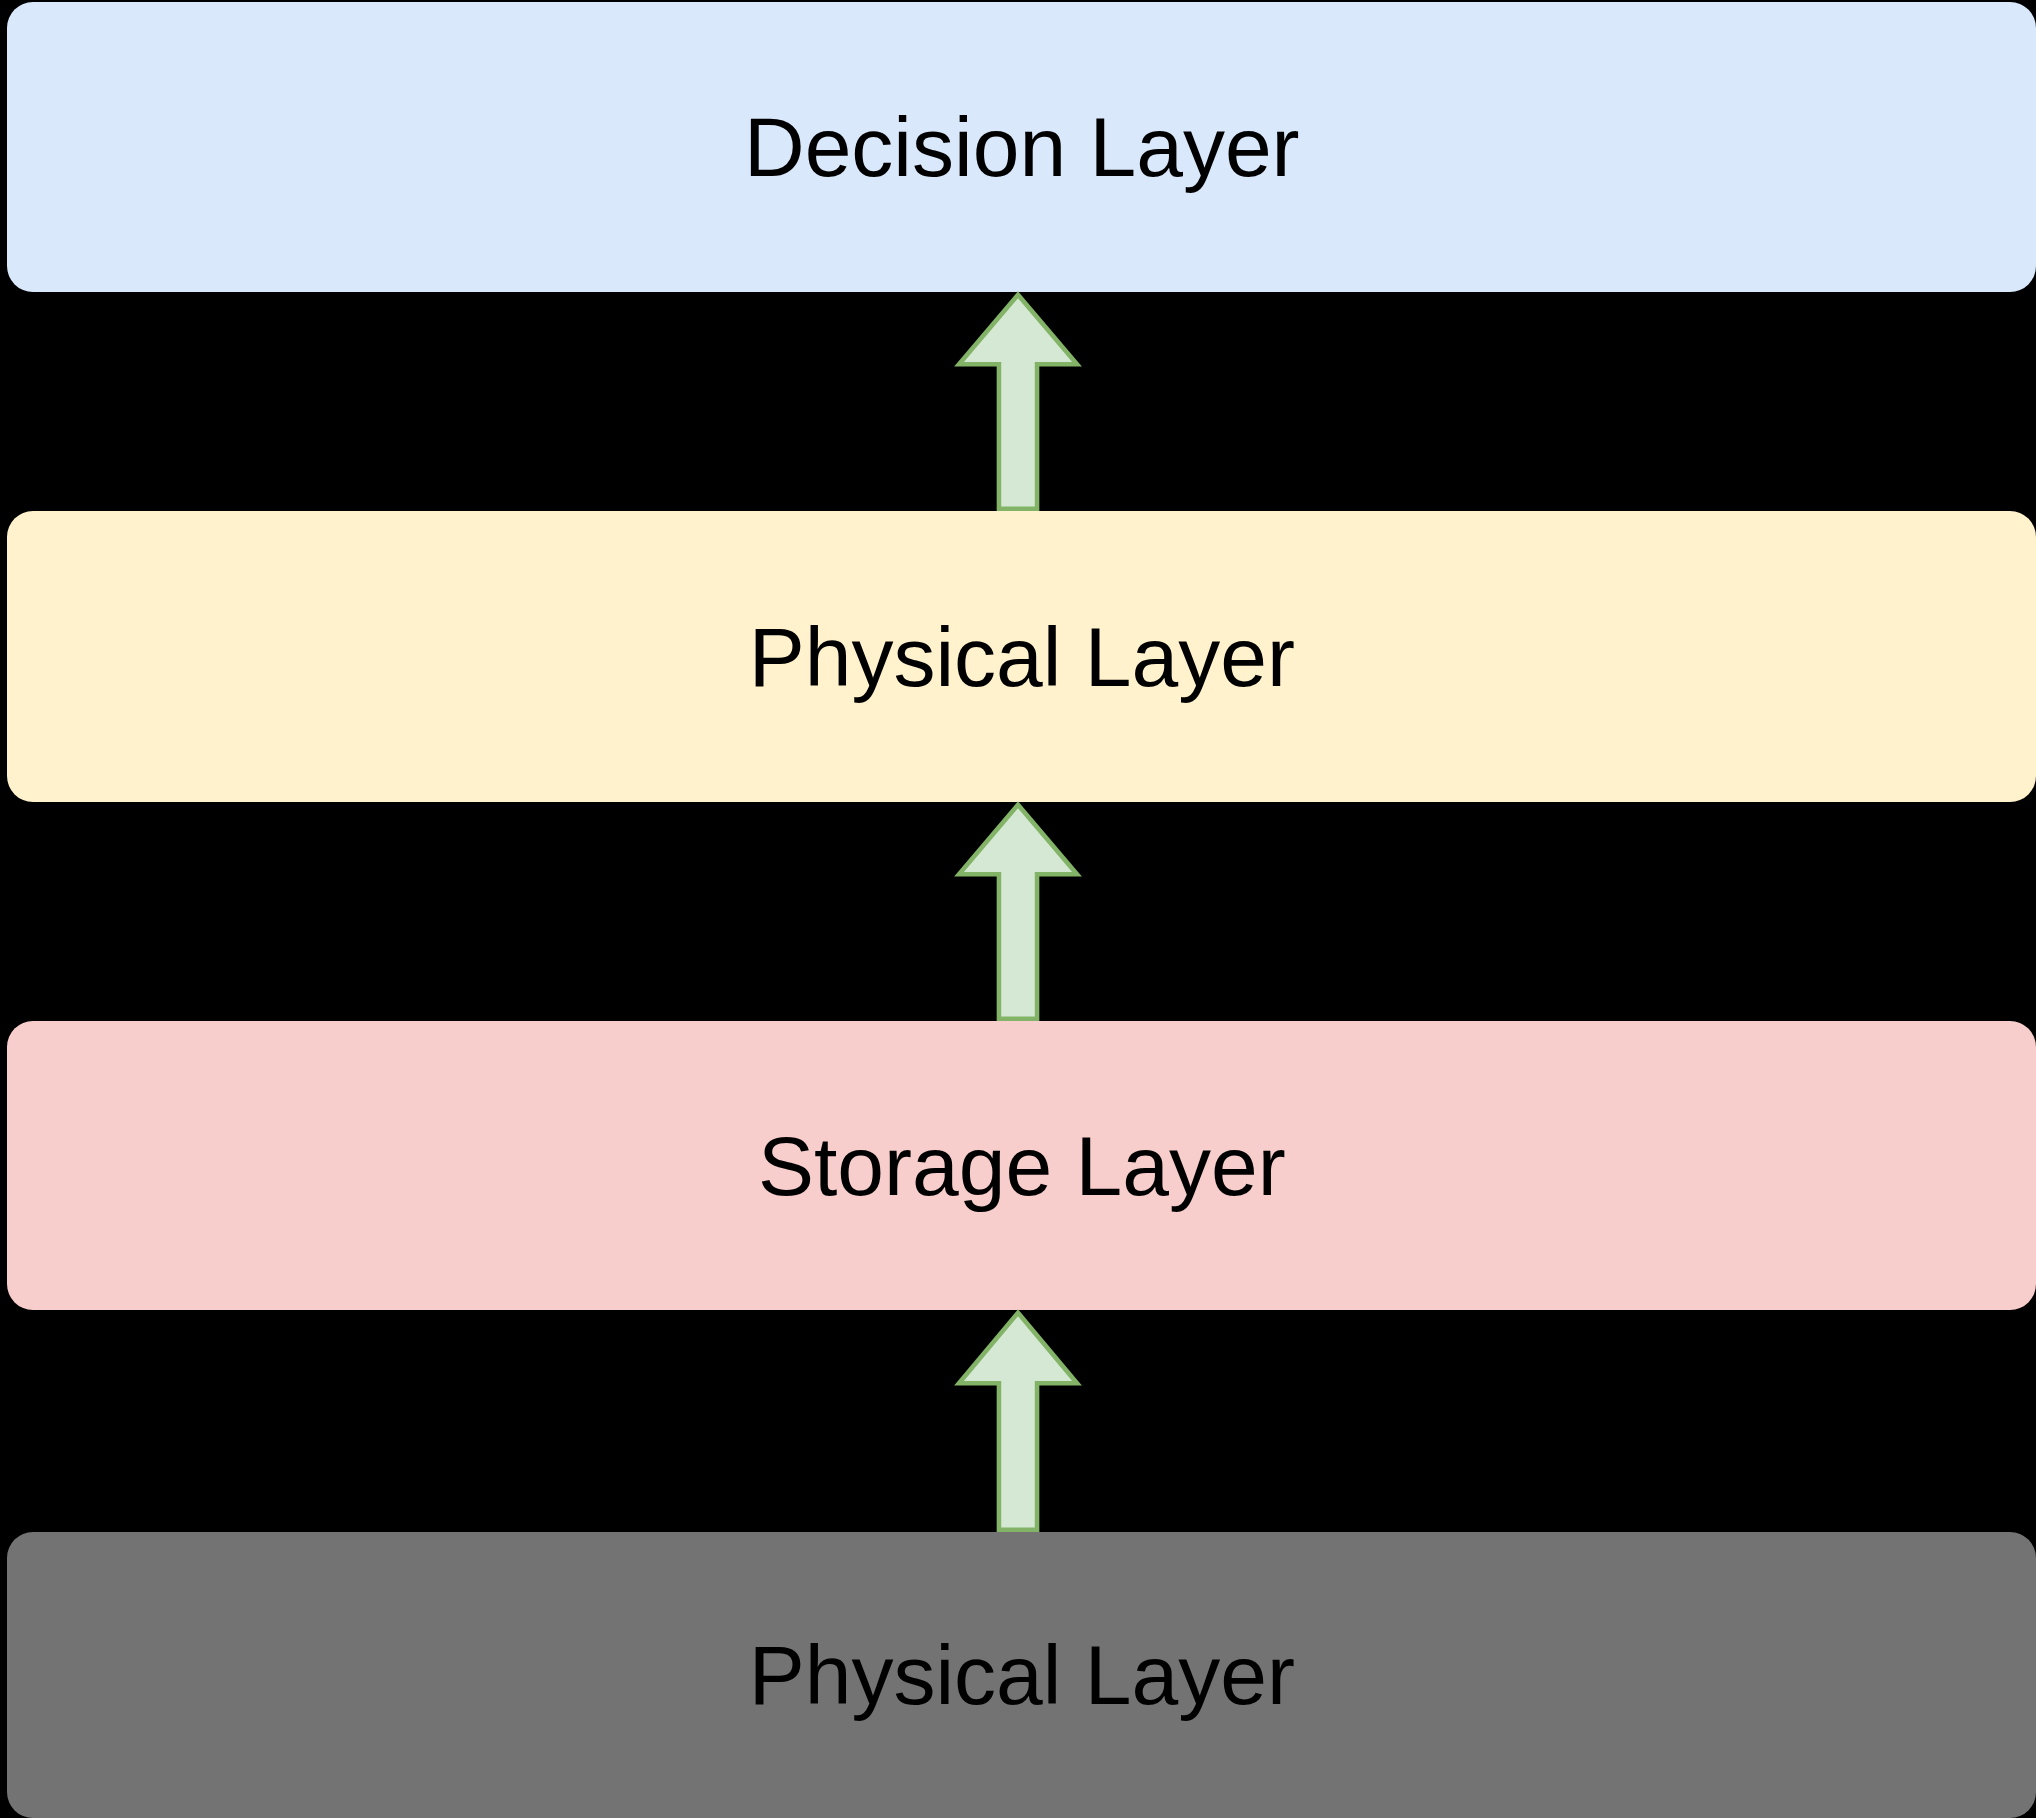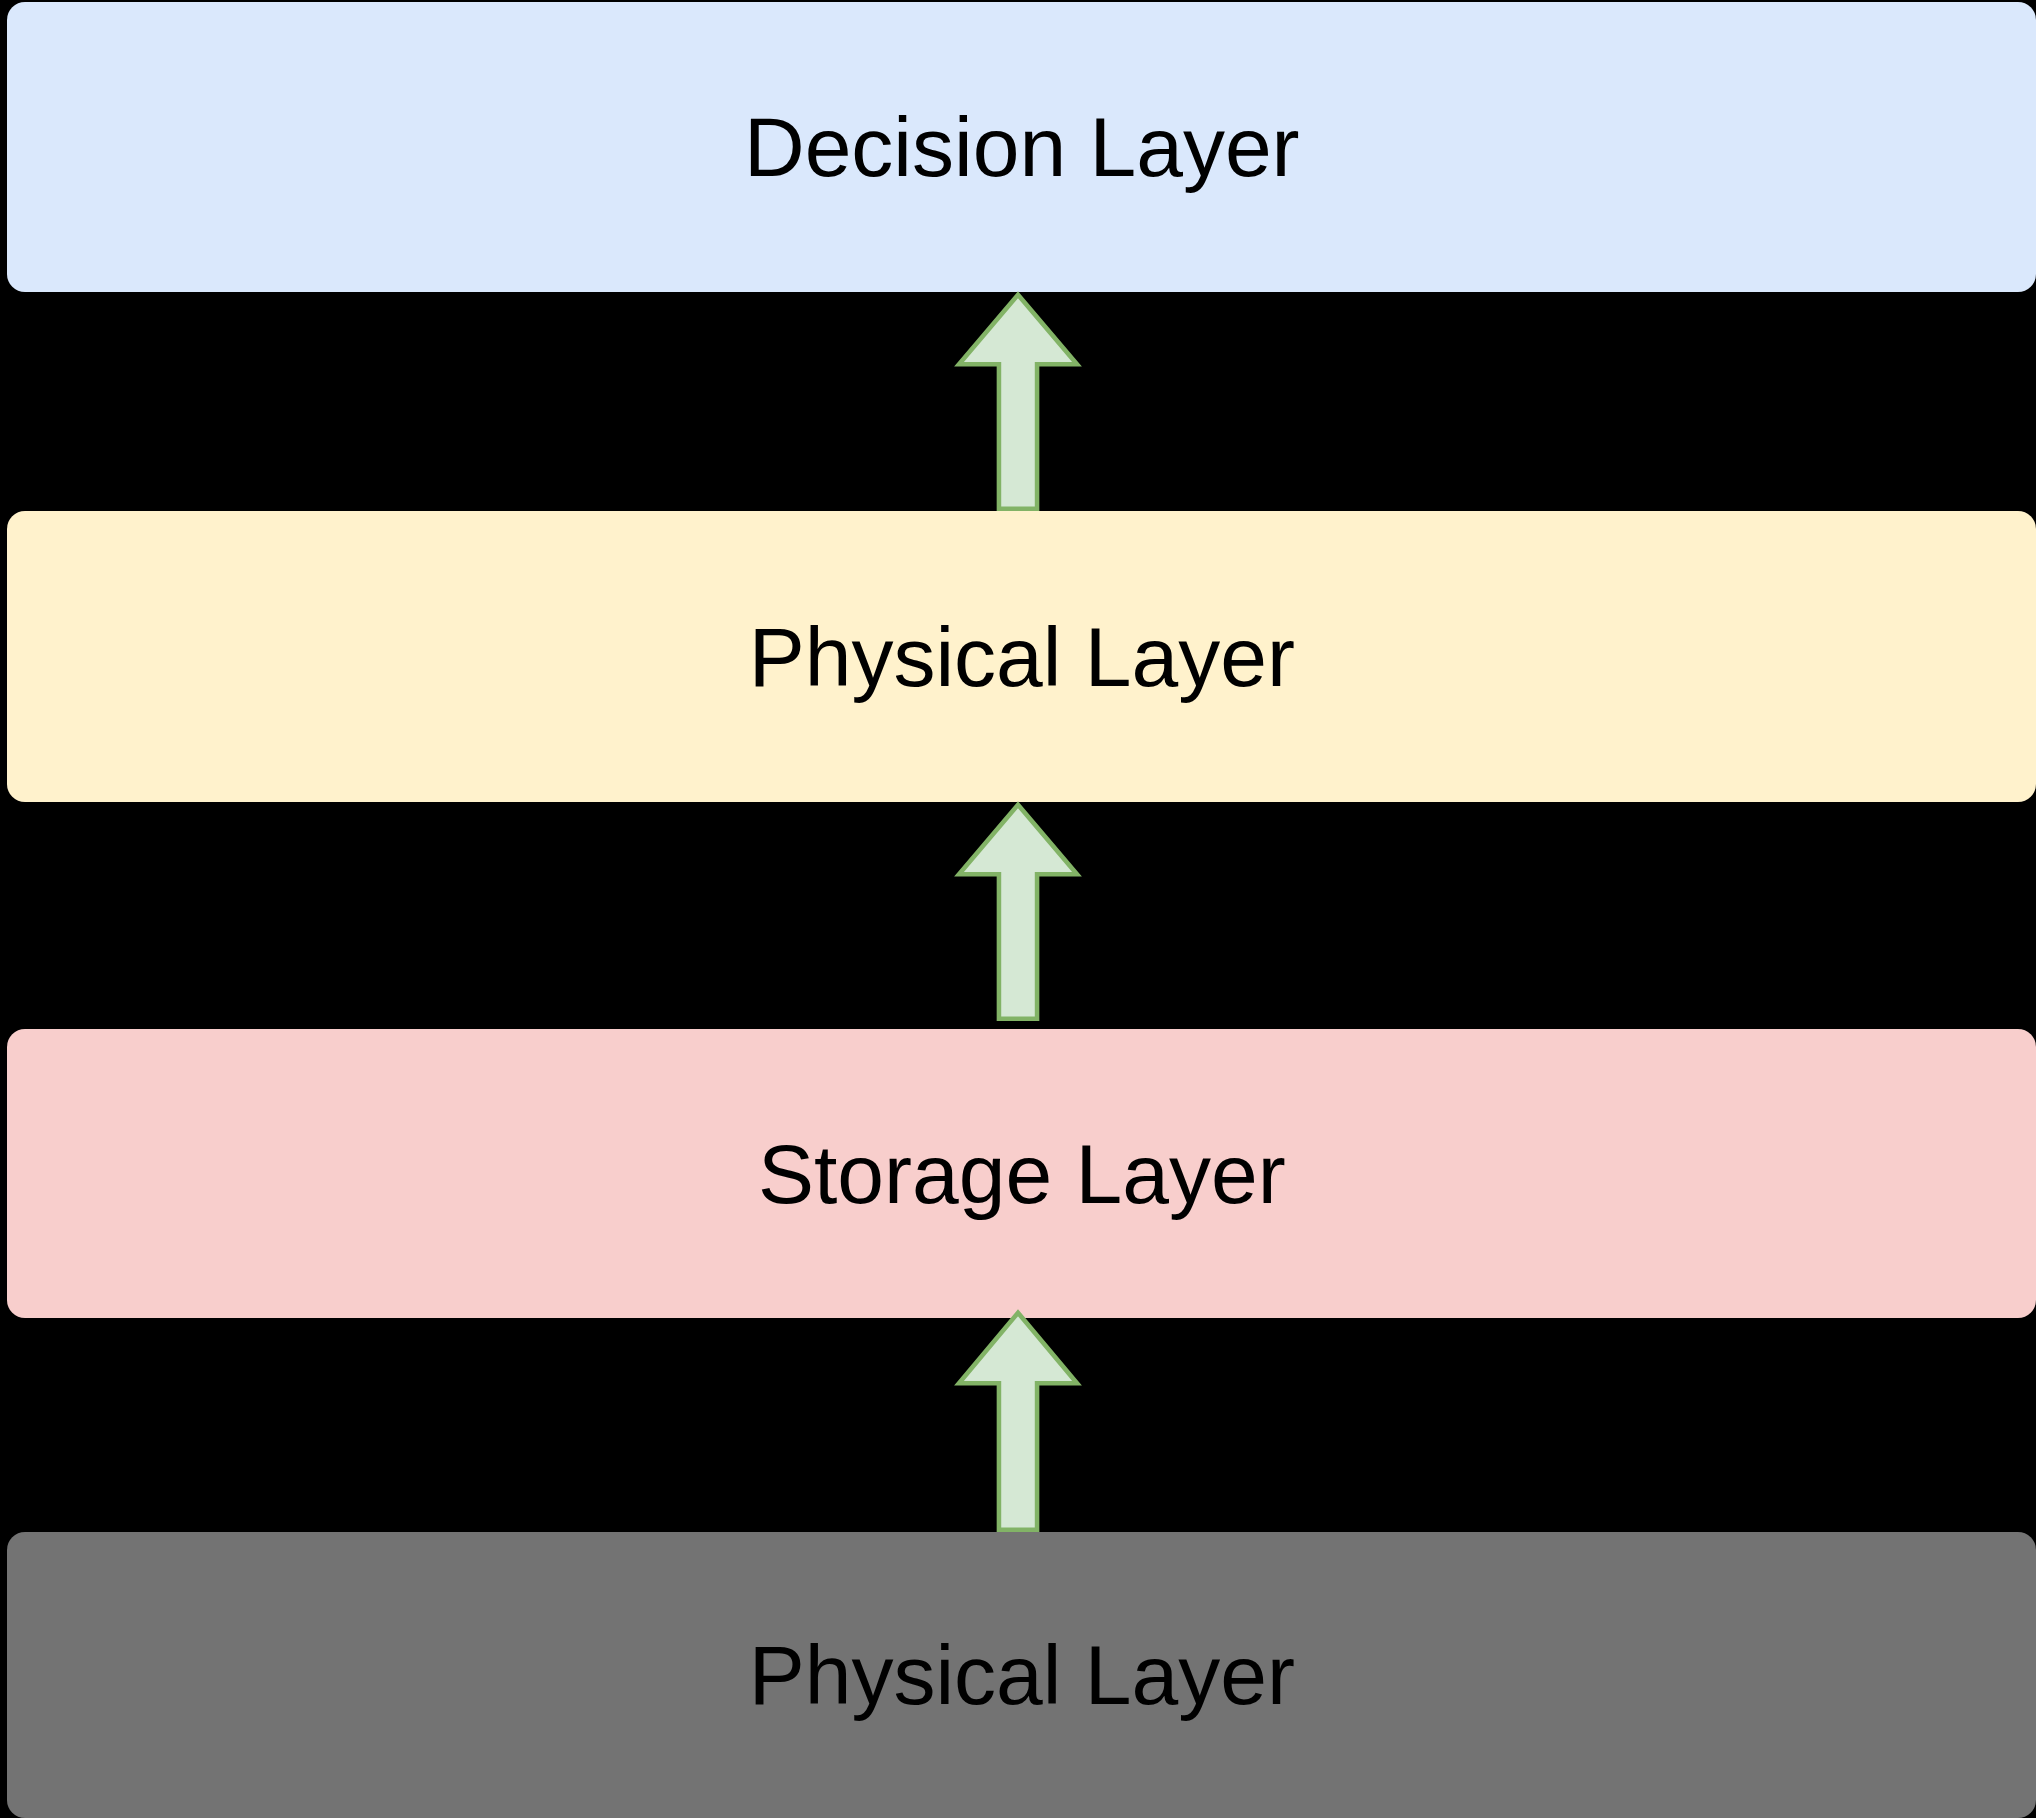--- a/index.html
+++ b/index.html
@@ -12,34 +12,34 @@
     width: 2037px;
     height: 1818px;
     background: #000000;
     overflow: hidden;
     font-family: "Liberation Sans", sans-serif;
   }
   .layer-box {
     position: absolute;
     left: 7.3px;
     width: 2029px;
-    border-radius: 18px;
+    border-radius: 26px;
     display: flex;
     align-items: center;
     justify-content: center;
   }
   .layer-label {
     color: #000000;
     font-size: 84px;
     line-height: 1;
     white-space: nowrap;
   }
   .box-decision  { top: 1.8px;    height: 290px; background: #dae8fc; }
   .box-knowledge { top: 511px;  height: 291px; background: #fff2cc; }
-  .box-storage   { top: 1021px; height: 289px; background: #f8cecc; margin-top: 8px; }
+  .box-storage   { top: 1021px; height: 289px; background: #f8cecc; }
   .box-physical  { top: 1532px; height: 286px; background: #737373; }
   .up-arrow {
     position: absolute;
     left: 959px;
     width: 118px;
     overflow: visible;
   }
   .arrow-1 { top: 292px;  height: 219px; }
   .arrow-2 { top: 802px;  height: 219px; }
   .arrow-3 { top: 1310px; height: 222px; }

